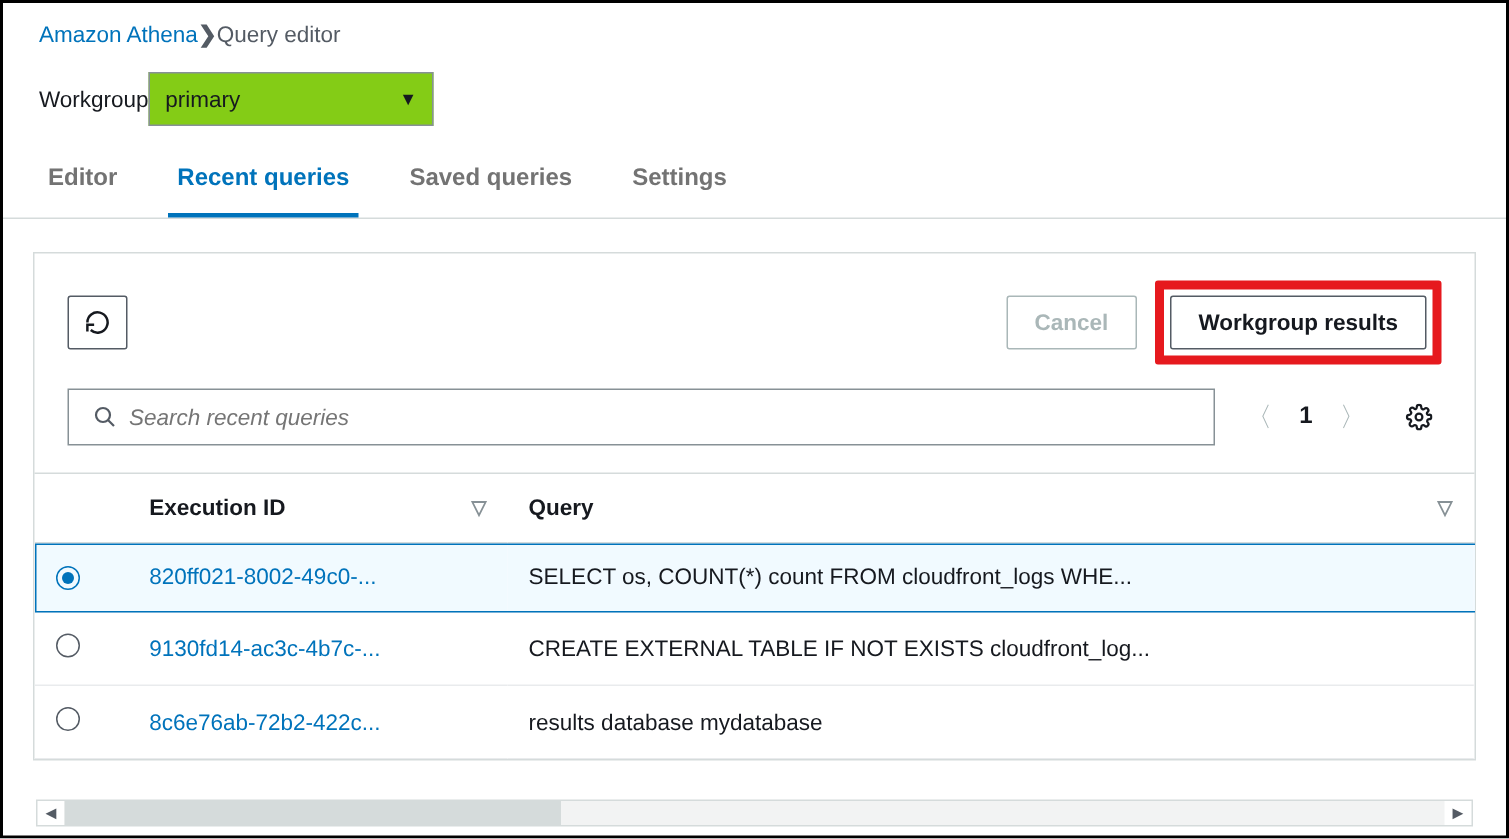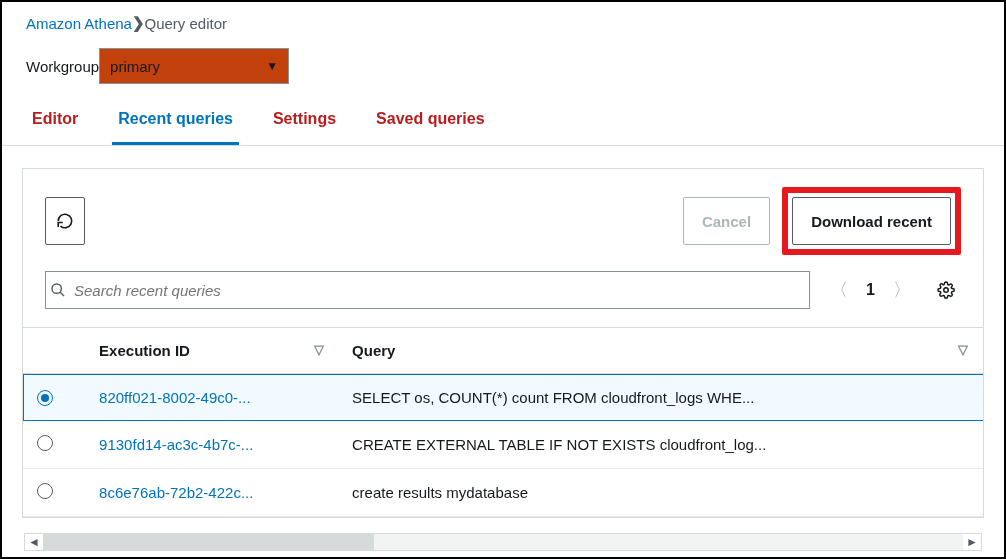--- a/index.html
+++ b/index.html
@@ -7,43 +7,43 @@
   .frame { border: 2px solid #000; width: 1006px; height: 559px; overflow: hidden; position: relative; }
   .inner { padding: 0 0 0 0; }
 
   .breadcrumb { display: flex; align-items: center; padding: 12px 24px 10px; font-size: 15px; }
   .breadcrumb a { color: #0073bb; text-decoration: none; }
   .breadcrumb .chev { color: #545b64; font-weight: bold; }
   .breadcrumb .current { color: #545b64; }
 
   .wg-row { display: flex; align-items: center; padding: 6px 24px 14px; }
   .wg-label { font-size: 15px; }
-  .wg-select { border: 1px solid #879196; height: 36px; min-width: 190px; display: flex; align-items: center; justify-content: space-between; padding: 0 10px; font-size: 15px; background: #c2410c; cursor: pointer; }
+  .wg-select { border: 1px solid #879196; height: 36px; min-width: 190px; display: flex; align-items: center; justify-content: space-between; padding: 0 10px; font-size: 15px; background: #84cc16; cursor: pointer; }
   .wg-select .caret { font-size: 12px; color: #16191f; }
 
   .tabs { display: flex; gap: 28px; padding: 0 24px; border-bottom: 1px solid #d5dbdb; }
-  .tab { padding: 12px 6px 14px; font-size: 16px; font-weight: 700; color: #b91c1c; cursor: pointer; border-bottom: 3px solid transparent; }
+  .tab { padding: 12px 6px 14px; font-size: 16px; font-weight: 700; color: #737373; cursor: pointer; border-bottom: 3px solid transparent; }
   .tab.active { color: #0073bb; border-bottom-color: #0073bb; }
 
   .panel { border: 1px solid #d5dbdb; margin: 22px 20px 0; }
 
   .panel-header { display: flex; align-items: center; gap: 14px; padding: 18px 22px 16px; justify-content: space-between; }
   .ph-left { display: flex; align-items: center; gap: 16px; }
   .ph-title { font-size: 22px; font-weight: 700; }
   .ph-count { font-size: 20px; color: #687078; font-weight: 400; margin-left: 4px; }
   .ph-right { display: flex; align-items: center; gap: 12px; }
 
-  .btn { border: 1px solid #545b64; background: #fff; height: 48px; padding: 0 18px; font-size: 15px; font-weight: 700; color: #16191f; display: inline-flex; align-items: center; gap: 8px; cursor: pointer; border-radius: 2px; }
+  .btn { border: 1px solid #545b64; background: #fff; height: 36px; padding: 0 18px; font-size: 15px; font-weight: 700; color: #16191f; display: inline-flex; align-items: center; gap: 8px; cursor: pointer; border-radius: 2px; }
   .btn.icon-only { width: 40px; padding: 0; justify-content: center; }
   .btn.disabled { color: #aab7b8; border-color: #aab7b8; cursor: default; }
 
   .highlight-wrap { border: 6px solid #e6191e; padding: 4px; border-radius: 2px; }
 
   .panel-controls { display: flex; align-items: center; gap: 14px; padding: 0 22px 18px; }
-  .search { flex: 1; display: flex; align-items: center; border: 1px solid #879196; height: 38px; padding: 0 4px; gap: 8px; }
+  .search { flex: 1; display: flex; align-items: center; border: 1px solid #879196; height: 38px; padding: 0 16px; gap: 8px; }
   .search input { border: none; outline: none; flex: 1; font-size: 15px; font-style: italic; color: #545b64; background: transparent; }
   .pager { display: flex; align-items: center; gap: 12px; }
   .pager .pg-btn { color: #aab7b8; font-size: 18px; padding: 4px 6px; cursor: pointer; }
   .pager .pg-num { font-size: 16px; font-weight: 700; }
   .gear { font-size: 18px; padding: 4px 6px; cursor: pointer; color: #16191f; }
 
   .table-wrap { overflow-x: auto; border-top: 1px solid #d5dbdb; }
   .tbl { width: 1120px; border-collapse: collapse; }
   .tbl th, .tbl td { text-align: left; padding: 14px 14px; font-size: 15px; white-space: nowrap; }
   .tbl th { font-weight: 700; color: #16191f; border-bottom: 1px solid #d5dbdb; }
@@ -84,39 +84,39 @@
       <span class="wg-label">Workgroup</span>
       <div class="wg-select">
         <span>primary</span>
         <span class="caret">▼</span>
       </div>
     </div>
 
     <div class="tabs">
       <div class="tab">Editor</div>
       <div class="tab active">Recent queries</div>
+      <div class="tab">Saved queries</div>
       <div class="tab">Settings</div>
-      <div class="tab">Saved queries</div>
     </div>
 
     <div class="panel">
 
       <div class="panel-header">
         <div class="ph-left">
           <button class="btn icon-only">
             <svg width="18" height="18" viewBox="0 0 24 24" fill="none" stroke="#16191f" stroke-width="2.2">
                 <path d="M3 12a9 9 0 1 1 3 6.7"></path>
                 <path d="M3 20v-6h6"></path>
               </svg>
           </button>
         </div>
         <div class="ph-right">
           <button class="btn disabled">Cancel</button>
           <span class="highlight-wrap">
-            <button class="btn">Download recent</button>
+            <button class="btn">Workgroup results</button>
           </span>
         </div>
       </div>
 
       <div class="panel-controls">
         <div class="search">
           <svg width="16" height="16" viewBox="0 0 24 24" fill="none" stroke="#545b64" stroke-width="2.2">
               <circle cx="10" cy="10" r="7"></circle>
               <path d="M21 21l-6-6"></path>
             </svg>
@@ -168,21 +168,21 @@
             </tr>
             <tr>
               <td class="col-sel"><span class="radio"></span></td>
               <td class="col-exec link">9130fd14-ac3c-4b7c-...</td>
               <td class="col-query">CREATE EXTERNAL TABLE IF NOT EXISTS cloudfront_log...</td>
               <td class="col-start">2023-01-0</td>
             </tr>
             <tr>
               <td class="col-sel"><span class="radio"></span></td>
               <td class="col-exec link">8c6e76ab-72b2-422c...</td>
-              <td class="col-query">create results mydatabase</td>
+              <td class="col-query">results database mydatabase</td>
               <td class="col-start">2023-01-0</td>
             </tr>
           </tbody>
         </table>
       </div>
 
     </div>
 
     <div class="hscroll">
       <div class="arrow">◄</div>

